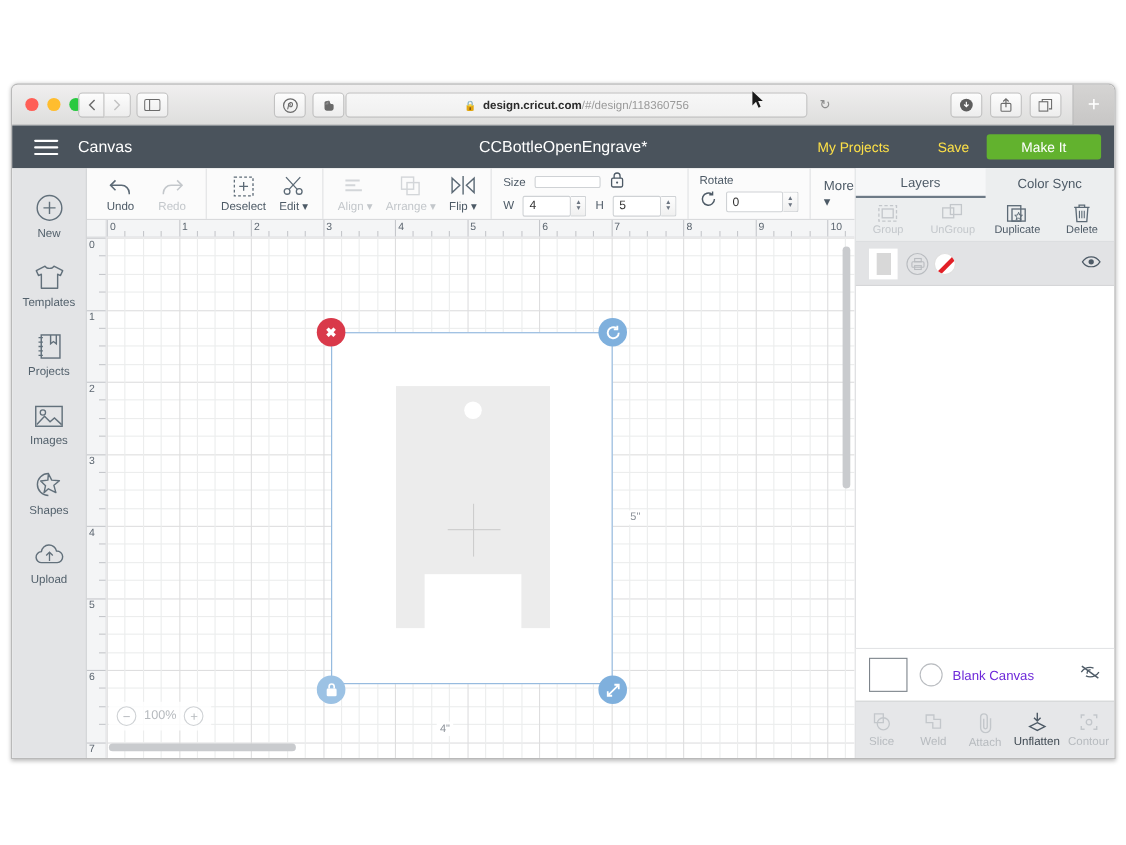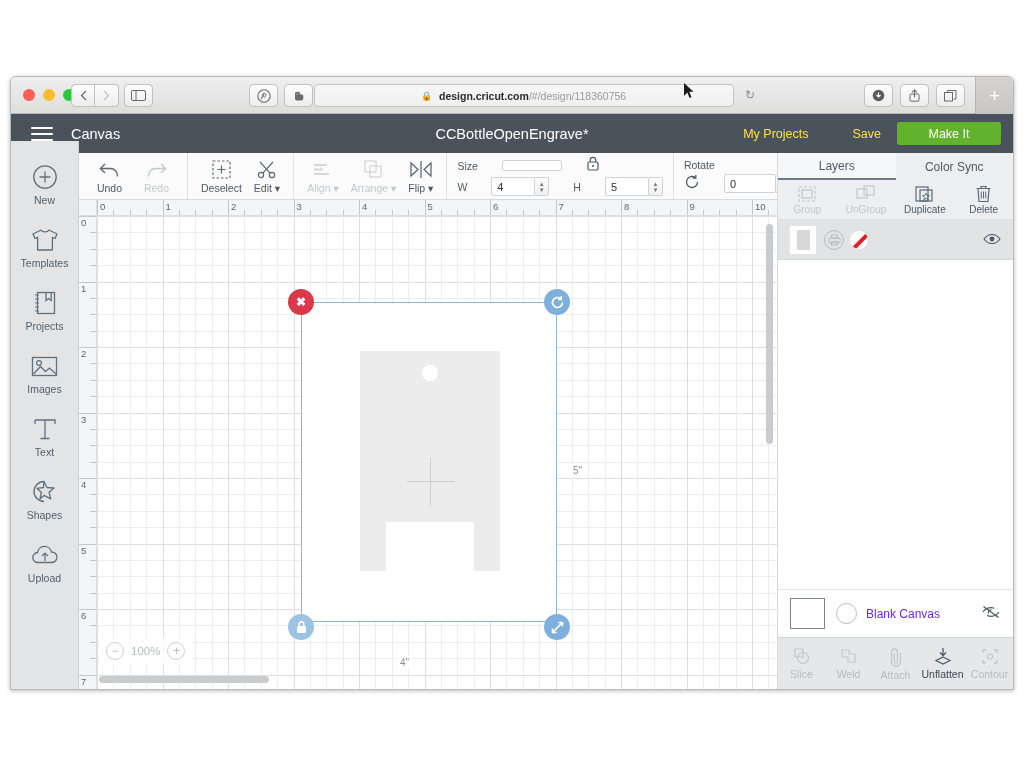--- a/index.html
+++ b/index.html
@@ -74,42 +74,42 @@
   }
   .appbar-right{ position:absolute; right:12px; display:flex; align-items:center; gap:16px; }
   .appbar-link{ color:#fde047; font-size:12.5px;margin-left:28px; }
   .makeit{
     background:#62b22e; color:#fff; font-size:12.5px; border:none;
     width:104px; height:23px; border-radius:3px; font-family:inherit;
   }
 
   
   .rail{
-    position:absolute; left:0; top:27px; width:68px; bottom:0;
+    position:absolute; left:0; top:39px; width:68px; bottom:0;
     background:#e3e4e6; border-right:1px solid #cfd1d3;
     padding-top:12px;
   }
   .rail-item{ height:63px; display:flex; flex-direction:column; align-items:center; justify-content:center; gap:3px; }
   .rail-label{ font-size:10.5px; color:#53616c; }
   .rail-ico{ width:28px; height:28px; display:flex; align-items:center; justify-content:center; }
 
   
   .toolbar{
     position:absolute; left:68px; top:39px; right:236px; height:47px;
     background:#fbfbfb; border-bottom:1px solid #d9dadc; display:flex; align-items:stretch;
   }
   .tgroup{ display:flex; align-items:center; padding:0 7px; border-right:1px solid #e0e1e3; }
   .tbtn{ width:47px; display:flex; flex-direction:column; align-items:center; justify-content:center; gap:2px; }
   .tbtn .ic{ height:21px; display:flex; align-items:center; justify-content:center; }
   .tbtn .lb{ font-size:10.5px; color:#4d5a66; white-space:nowrap; }
   .tbtn.dis .lb{ color:#c3c7cb; }
   .wide{ width:auto; padding:0 6px; }
 
   .sizegroup{ padding:0 10px; display:flex; flex-direction:column; justify-content:center; gap:2px; border-right:1px solid #e0e1e3;}
-  .grow-row{ display:flex; align-items:center; gap:24px; }
+  .grow-row{ display:flex; align-items:center; gap:8px; }
   .mini-lb{ font-size:10.5px; color:#4d5a66; }
   .slot{ width:60px; height:11px; border:1px solid #cfd2d5; background:#fff; border-radius:2px;}
   .numwrap{ position:relative; display:inline-flex; }
   .num{
     width:44px; height:19px; border:1px solid #cfd2d5; border-radius:2px; background:#fff;
     font-size:11px; color:#333; padding-left:5px; font-family:inherit;
   }
   .spin{
     width:14px; height:19px; border:1px solid #cfd2d5; border-left:none; border-radius:0 2px 2px 0;
     background:linear-gradient(#fdfdfd,#f0f0f0); display:flex; flex-direction:column;
@@ -340,29 +340,20 @@
           <span class="rail-ico">
             <svg width="27" height="23" viewBox="0 0 27 23">
                 <rect x="1.5" y="2.5" width="24" height="18" stroke="#62707b" stroke-width="1.3" fill="none"></rect>
                 <circle cx="8" cy="8" r="2.4" stroke="#62707b" stroke-width="1.2" fill="none"></circle>
                 <path d="M2.5 19l7-7.5 5 5 4-3.5 6.5 6" stroke="#62707b" stroke-width="1.3" fill="none"></path>
               </svg>
           </span>
           <span class="rail-label">Images</span>
         </div>
 
-        <div class="rail-item">
-          <span class="rail-ico">
-            <svg width="24" height="25" viewBox="0 0 24 25">
-                <path d="M2 3h20v4M12 3v18M7.5 21.5h9" stroke="#62707b" stroke-width="1.3" fill="none"></path>
-                <path d="M2 7V3" stroke="#62707b" stroke-width="1.3"></path>
-              </svg>
-          </span>
-          <span class="rail-label">Text</span>
-        </div>
 
         <div class="rail-item">
           <span class="rail-ico">
             <svg width="27" height="25" viewBox="0 0 27 25">
                 <path d="M13 1.5A10 10 0 1 0 13 21.5" stroke="#62707b" stroke-width="1.3" fill="none"></path>
                 <path d="M13 1.5l3 6 7 .5-5 4.2 1.8 6.6L13 15.4 9 19l1.4-6.5L6 8.3l6.5-.8z" stroke="#62707b" stroke-width="1.3" fill="none" stroke-linejoin="round"></path>
               </svg>
           </span>
           <span class="rail-label">Shapes</span>
         </div>

